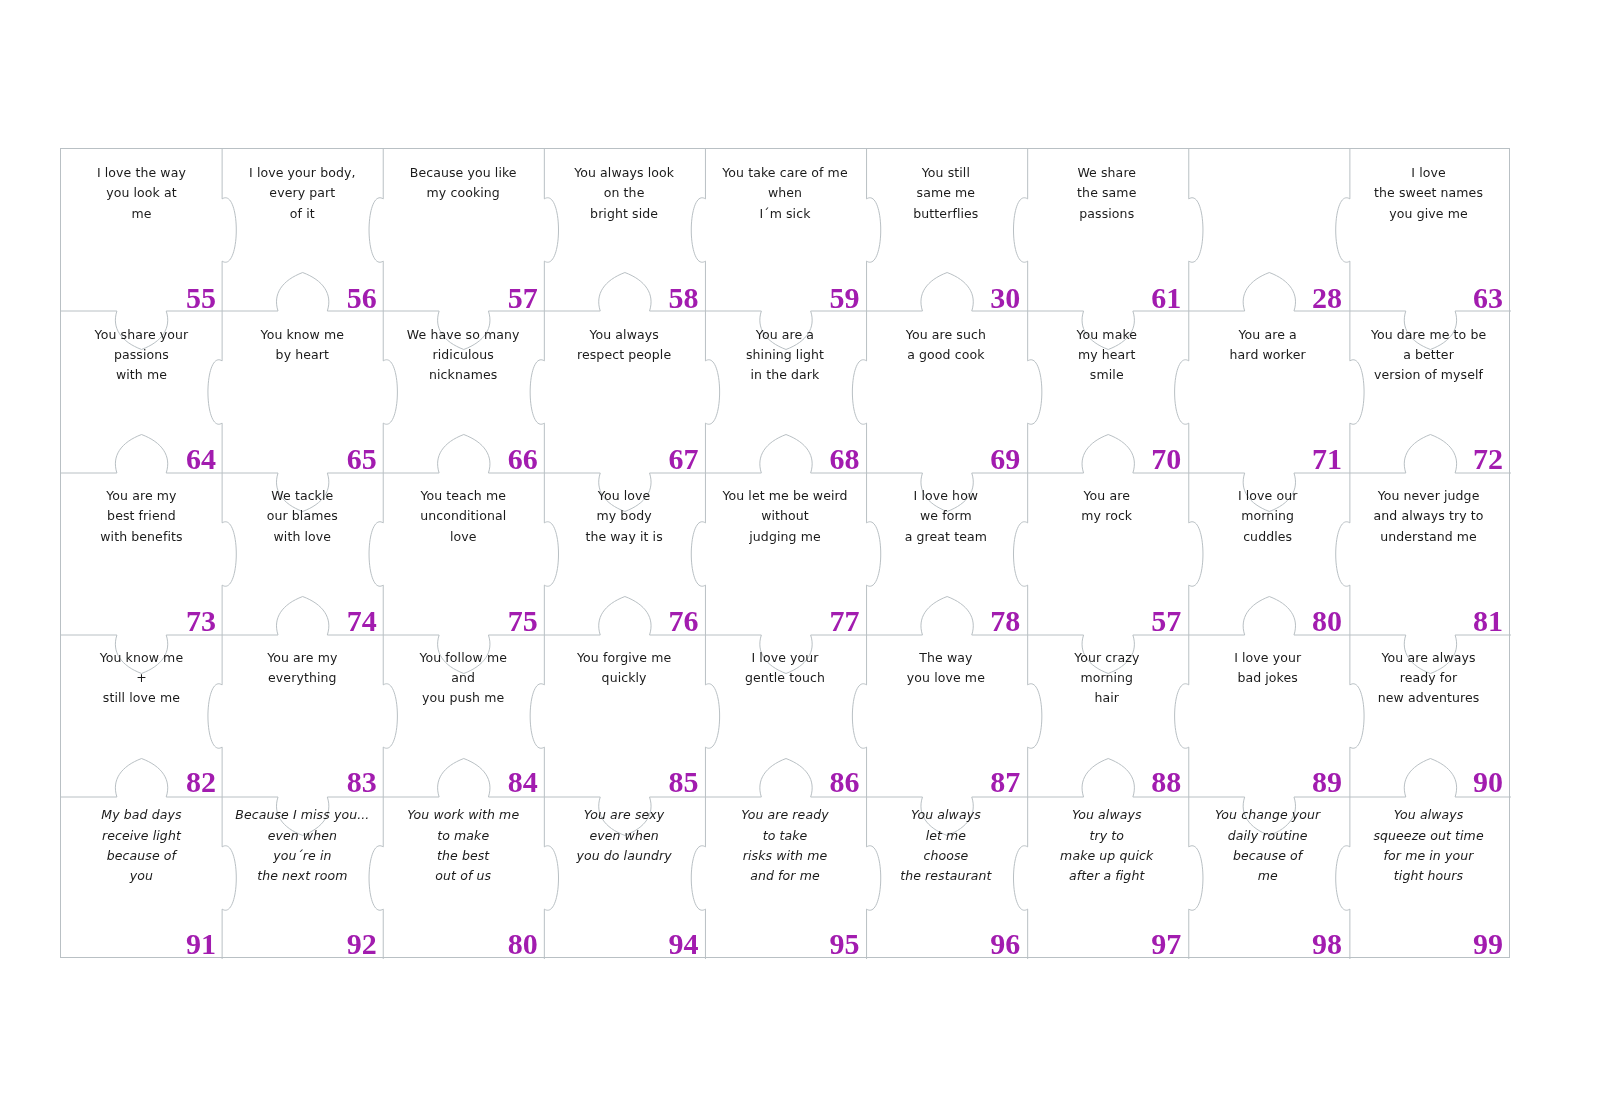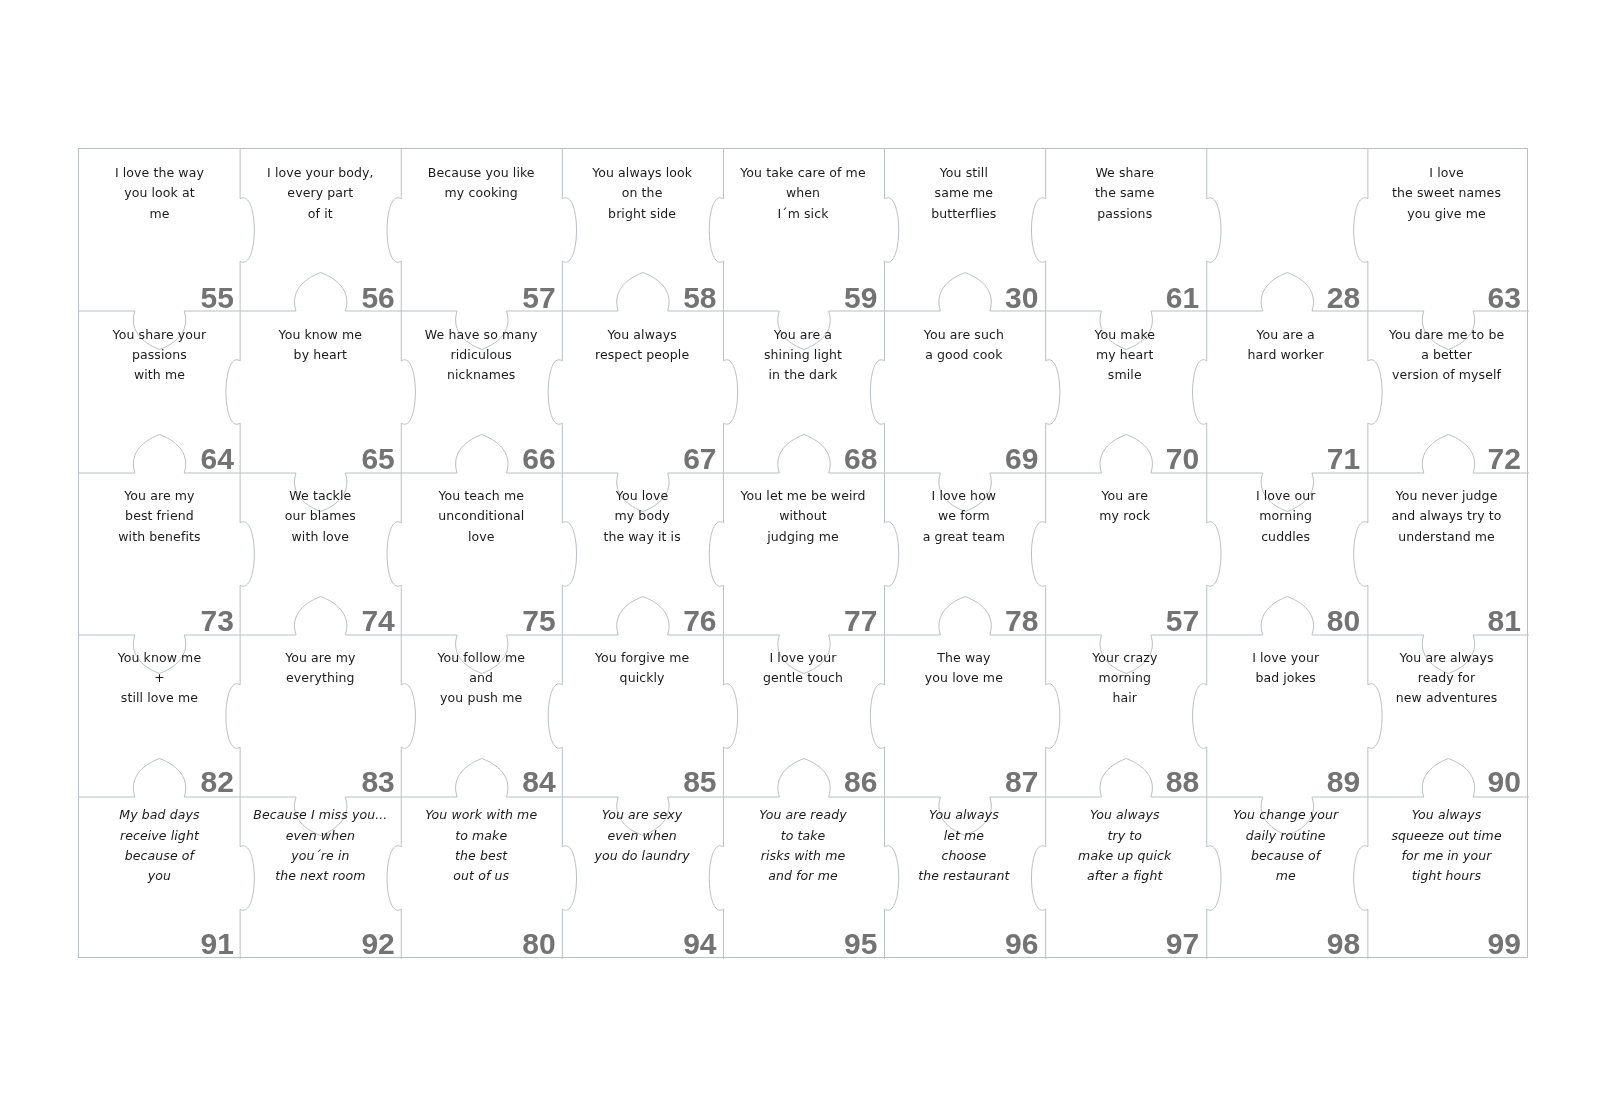--- a/index.html
+++ b/index.html
@@ -21,21 +21,20 @@
   }
   #puzzle {
     position: absolute;
     left: 60px;
     top: 148px;
     width: 1450px;
     height: 810px;
     border: 1px solid #b9c0c4;
     box-sizing: border-box;
     background: #ffffff;
-    margin-left: 18px;
   }
   .grid {
     position: absolute;
     left: 0;
     top: 0;
     width: 100%;
     height: 100%;
     display: grid;
     grid-template-columns: repeat(9, 1fr);
     grid-template-rows: repeat(5, 1fr);
@@ -58,24 +57,24 @@
     letter-spacing: 0.1px;
   }
   .piece.tall .text {
     top: 10px;
     font-style: italic;
   }
   .piece .num {
     position: absolute;
     right: 6px;
     bottom: -2px;
-    font-family: Liberation Sans, sans-serif;
+    font-family: Liberation Serif, serif;
     font-size: 30px;
     font-weight: bold;
-    color: #737373;
+    color: #a21caf;
     line-height: 1;
   }
   
   #cuts {
     position: absolute;
     left: 0;
     top: 0;
     width: 1450px;
     height: 810px;
     pointer-events: none;

